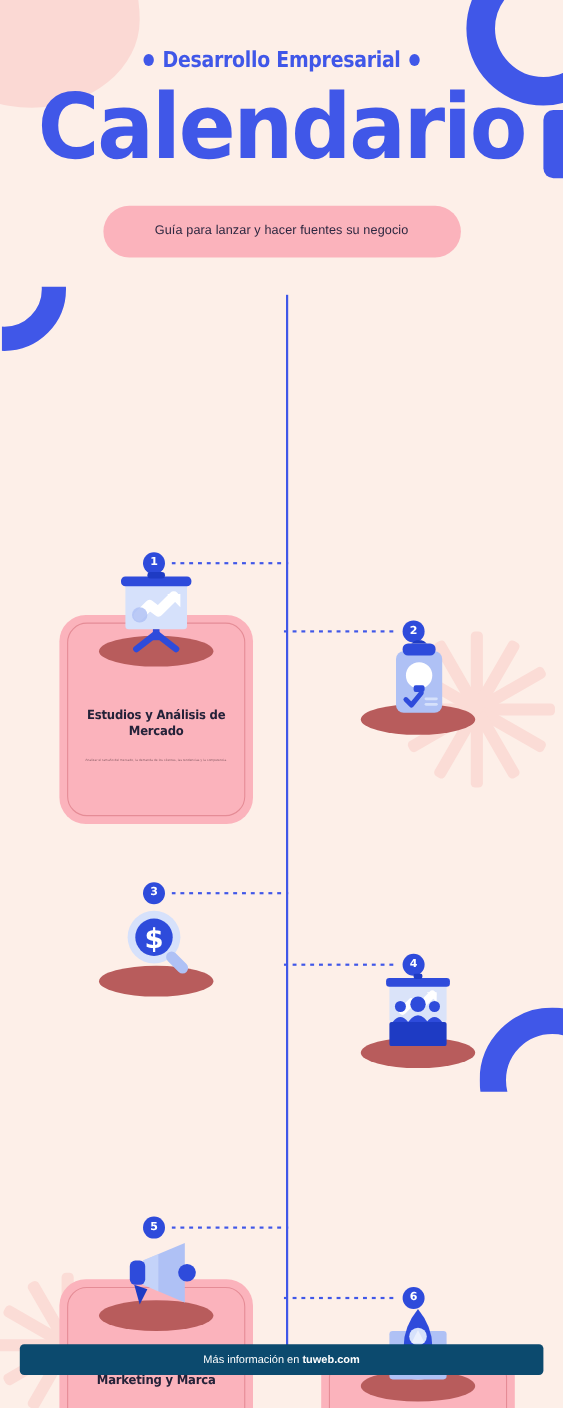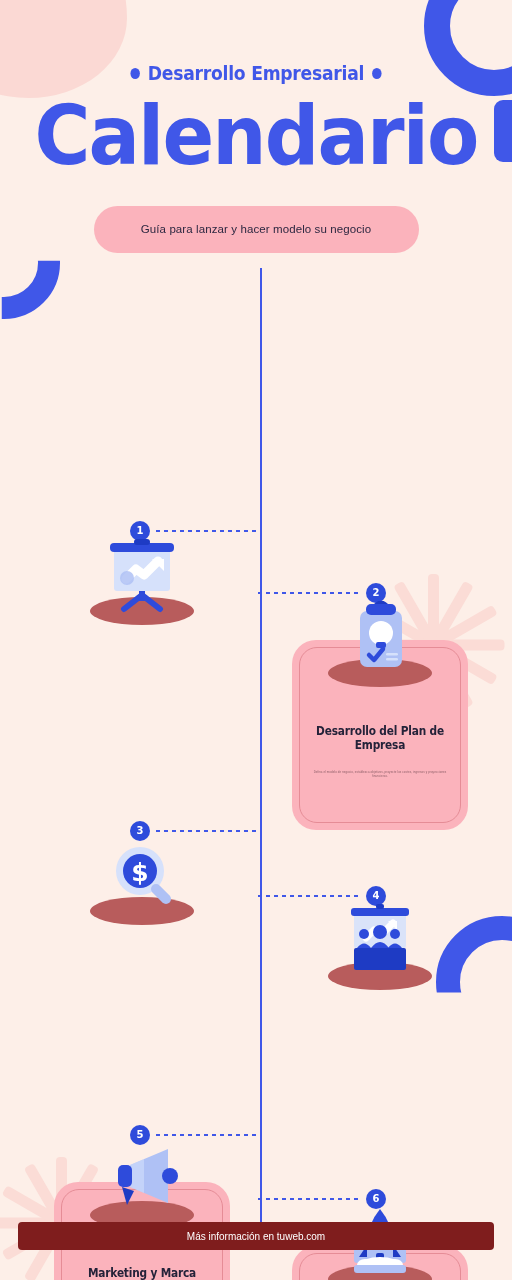--- a/index.html
+++ b/index.html
@@ -60,21 +60,21 @@
     background:#FBDCD6;
     border-radius:4px;
     transform-origin: 50% 50%;
   }
   .burst-r { top:560px; right:-6px; width:170px; height:170px; }
   .burst-r i { height:74px; margin-top:-37px; }
   .burst-bl { bottom:-18px; left:-14px; width:150px; height:150px; }
   .burst-bl i { height:64px; margin-top:-32px; }
 
   
-  .header { position:relative; padding-top:42px; text-align:center; z-index:3;margin-top:19px; }
+  .header { position:relative; padding-top:42px; text-align:center; z-index:3; }
   .kicker {
     display:flex; align-items:center; justify-content:center; gap:9px;
     color:#4057E8;
     font-family:"DejaVu Sans", sans-serif;
     font-weight:700;
     font-size:20px;
     letter-spacing:-0.3px;
     transform: scaleX(0.86);
   }
   .kicker .dot { width:11px; height:11px; border-radius:50%; background:#4057E8; flex:none; }
@@ -182,26 +182,26 @@
   .icon-wrap .shadow {
     position:absolute; left:50%; bottom:8px;
     width:104px; height:28px; margin-left:-52px;
     background:#B85C5C; border-radius:50%;
   }
   .icon-wrap svg { position:absolute; left:50%; bottom:18px; margin-left:-42px; }
 
   
   .footer {
     position:absolute; left:18px; right:18px; bottom:30px;
-    height:28px; background:#7f1d1d;
+    height:28px; background:#0c4a6e;
     border-radius:4px;
     display:flex; align-items:center; justify-content:center;
     color:#fff; font-size:10px; z-index:6;
   }
-  .footer b { font-weight:400; }
+  .footer b { font-weight:700; }
   .footer span { white-space:pre; }
 </style>
 </head>
 <body>
 
 <div class="page">
 
   <div class="deco blob-tl"></div>
   <div class="deco arc-tl"></div>
   <div class="deco ring-tr"></div>
@@ -237,51 +237,51 @@
     </div>
 
   <div class="header">
     <div class="kicker">
       <span class="dot"></span>
       <span>Desarrollo Empresarial</span>
       <span class="dot"></span>
     </div>
     <div class="title">Calendario</div>
     <div class="sub-pill">
-      <span>Guía para lanzar y hacer modelo su negocio</span>
+      <span>Guía para lanzar y hacer fuentes su negocio</span>
     </div>
   </div>
 
   <div class="timeline"></div>
 
   <div class="steps" id="steps">
       <div class="step left" style="top: 246px; left: 0px; width: 512px; height: 250px;">
         <div class="connector">
           <div class="badge">1</div>
           <div class="dline"></div>
+        </div>
+        <div class="card">
+          <div class="card-title">Estudios y Análisis de Mercado</div>
+          <div class="card-body">Analizar el tamaño del mercado, la demanda de los clientes, las tendencias y la competencia.</div>
         </div>
         <div class="icon-wrap"><div class="shadow"></div><span><svg width="84" height="76" viewBox="0 0 84 76">
    <rect x="14" y="8" width="56" height="44" rx="3" fill="#D6E1FB"></rect>
    <rect x="10" y="4" width="64" height="9" rx="4" fill="#2E4BDB"></rect>
    <rect x="34" y="0" width="16" height="6" rx="3" fill="#1E3BC4"></rect>
    <path d="M26 40 L36 30 L44 36 L58 22" stroke="#FFFFFF" stroke-width="9" fill="none" stroke-linecap="round" stroke-linejoin="round"></path>
    <path d="M52 20 h12 v12" fill="#FFFFFF"></path>
    <circle cx="27" cy="39" r="7" fill="#AFC1F5" opacity=".85"></circle>
    <rect x="39" y="52" width="6" height="10" fill="#2E4BDB"></rect>
    <path d="M42 56 L24 70 M42 56 L60 70" stroke="#2E4BDB" stroke-width="6" stroke-linecap="round"></path>
   </svg></span></div>
       </div>
       <div class="step right" style="top: 308px; left: 0px; width: 512px; height: 250px;">
         <div class="connector">
           <div class="badge">2</div>
           <div class="dline"></div>
-        </div>
-        <div class="card">
-          <div class="card-title">Desarrollo del Plan de Empresa</div>
-          <div class="card-body">Defina el modelo de negocio, establezca objetivos, proyecte los costes, ingresos y proyecciones financieras.</div>
         </div>
         <div class="icon-wrap"><div class="shadow"></div><span><svg width="84" height="76" viewBox="0 0 84 76">
    <rect x="22" y="10" width="42" height="56" rx="7" fill="#AFC1F5"></rect>
    <rect x="28" y="3" width="30" height="11" rx="5" fill="#2E4BDB"></rect>
    <path d="M36 3 q7 -7 14 0z" fill="#1E3BC4"></path>
    <circle cx="43" cy="32" r="12" fill="#FFFFFF"></circle>
    <rect x="38" y="41" width="10" height="6" rx="2" fill="#2E4BDB"></rect>
    <path d="M31 54 l5 5 l9 -11" stroke="#2E4BDB" stroke-width="4.5" fill="none" stroke-linecap="round" stroke-linejoin="round"></path>
    <rect x="48" y="52" width="12" height="2.6" rx="1.3" fill="#D6E1FB"></rect>
    <rect x="48" y="57" width="12" height="2.6" rx="1.3" fill="#D6E1FB"></rect>

